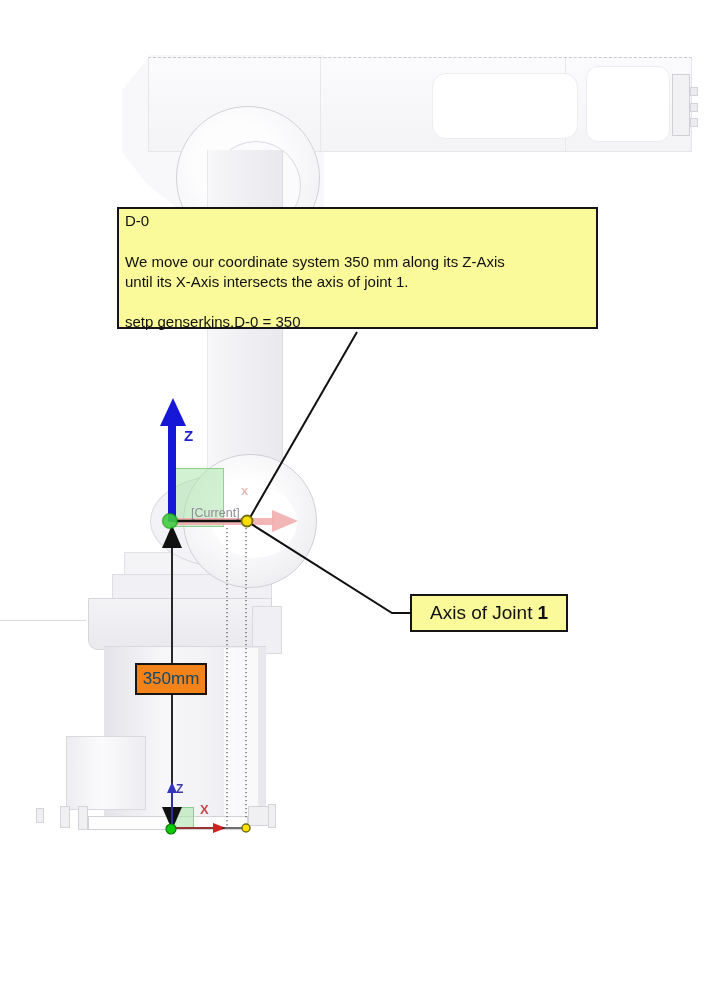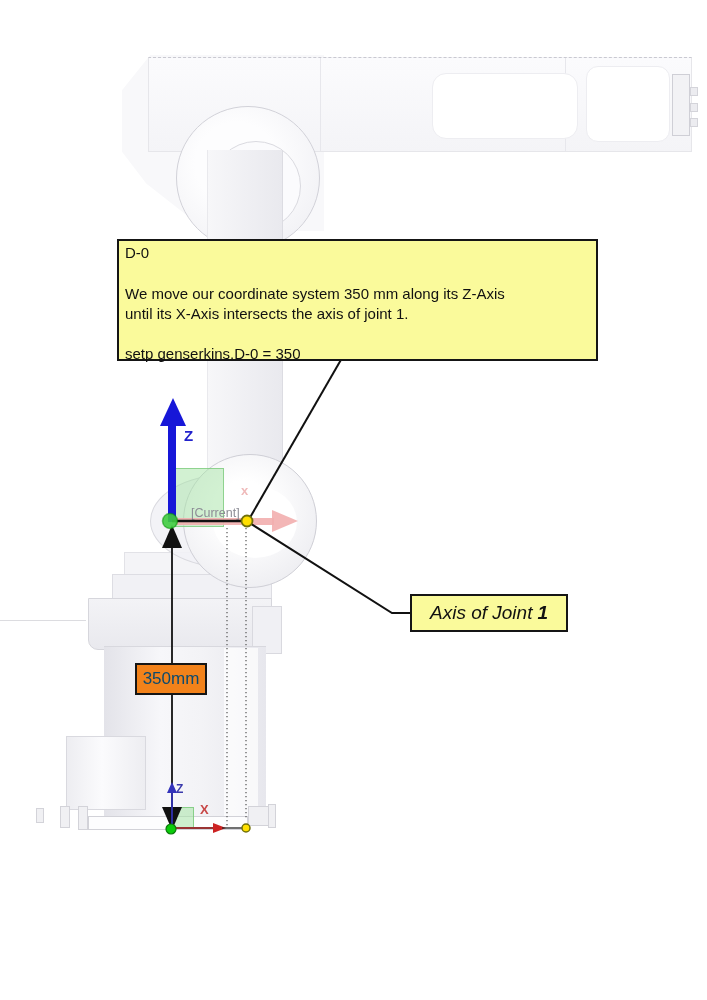--- a/index.html
+++ b/index.html
@@ -75,24 +75,24 @@
   .x-label-faint{left:241px;top:483px;color:rgba(225,130,130,.55);font-size:13px;font-weight:bold;}
   .current-label{left:191px;top:506px;color:#8d8d96;font-size:12.5px;}
   .z-label-base{left:176px;top:782px;color:#3a3aac;font-size:12px;font-weight:bold;}
   .x-label-base{left:200px;top:802px;color:#c84848;font-size:13px;font-weight:bold;}
 
   .line-layer{left:0;top:0;width:707px;height:1000px;z-index:6;pointer-events:none;}
 
   
   .note-box{left:117px;top:207px;width:481px;height:122px;z-index:10;
     background:#fafa9b;border:2px solid #151515;
-    padding:2px 6px;font-size:15px;line-height:20.3px;color:#111;white-space:pre-line;margin-top:32px;}
+    padding:2px 6px;font-size:15px;line-height:20.3px;color:#111;white-space:pre-line;}
   .joint-label{left:410px;top:594px;width:158px;height:38px;z-index:10;
     background:#fafa9b;border:2px solid #151515;display:flex;align-items:center;justify-content:center;
-    font-size:19px;color:#111;gap:5px;font-style:italic;}
+    font-size:19px;color:#111;gap:5px;}
   .joint-label .num{font-weight:bold;}
   .dim-label{left:135px;top:663px;width:72px;height:32px;z-index:10;
     background:#f2821a;border:2px solid #151515;display:flex;align-items:center;justify-content:center;
     font-size:17px;color:#0c4a6e;}
 </style>
 </head>
 <body>
 
 <div class="stage">
 

